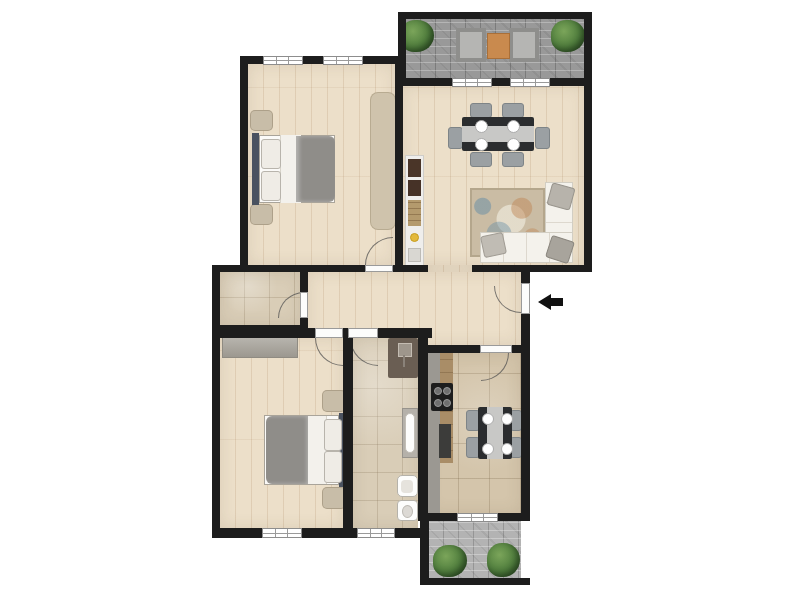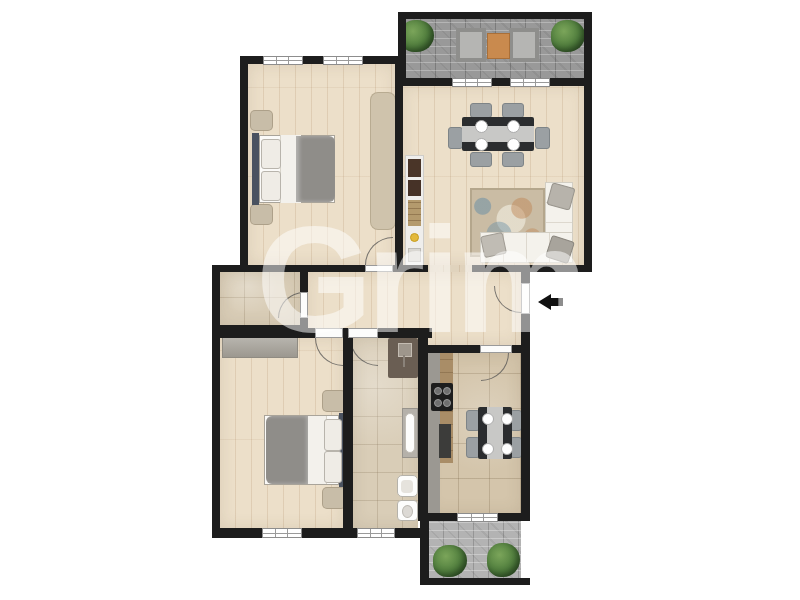--- a/index.html
+++ b/index.html
@@ -219,15 +219,14 @@
   <div class="leaf" style="left:480px;top:345px;width:32px;height:8px;"></div>
   <div class="arc arc-br" style="left:481px;top:353px;width:28px;height:28px;"></div>
 
   <div class="leaf" style="left:521px;top:283px;width:9px;height:31px;"></div>
   <div class="arc arc-bl" style="left:494px;top:286px;width:27px;height:27px;"></div>
 
   <div class="abs" style="left:538px;top:294px;width:0;height:0;z-index:8;
        border-top:8px solid transparent;border-bottom:8px solid transparent;border-right:13px solid var(--arrow,#111);"></div>
   <div class="abs" style="left:550px;top:298px;width:13px;height:8px;background:var(--arrow,#111);z-index:8;"></div>
 
-  <div class="watermark" style="left:256px;top:205px;">Grim</div>
 
 </div>
 
 </body></html>

